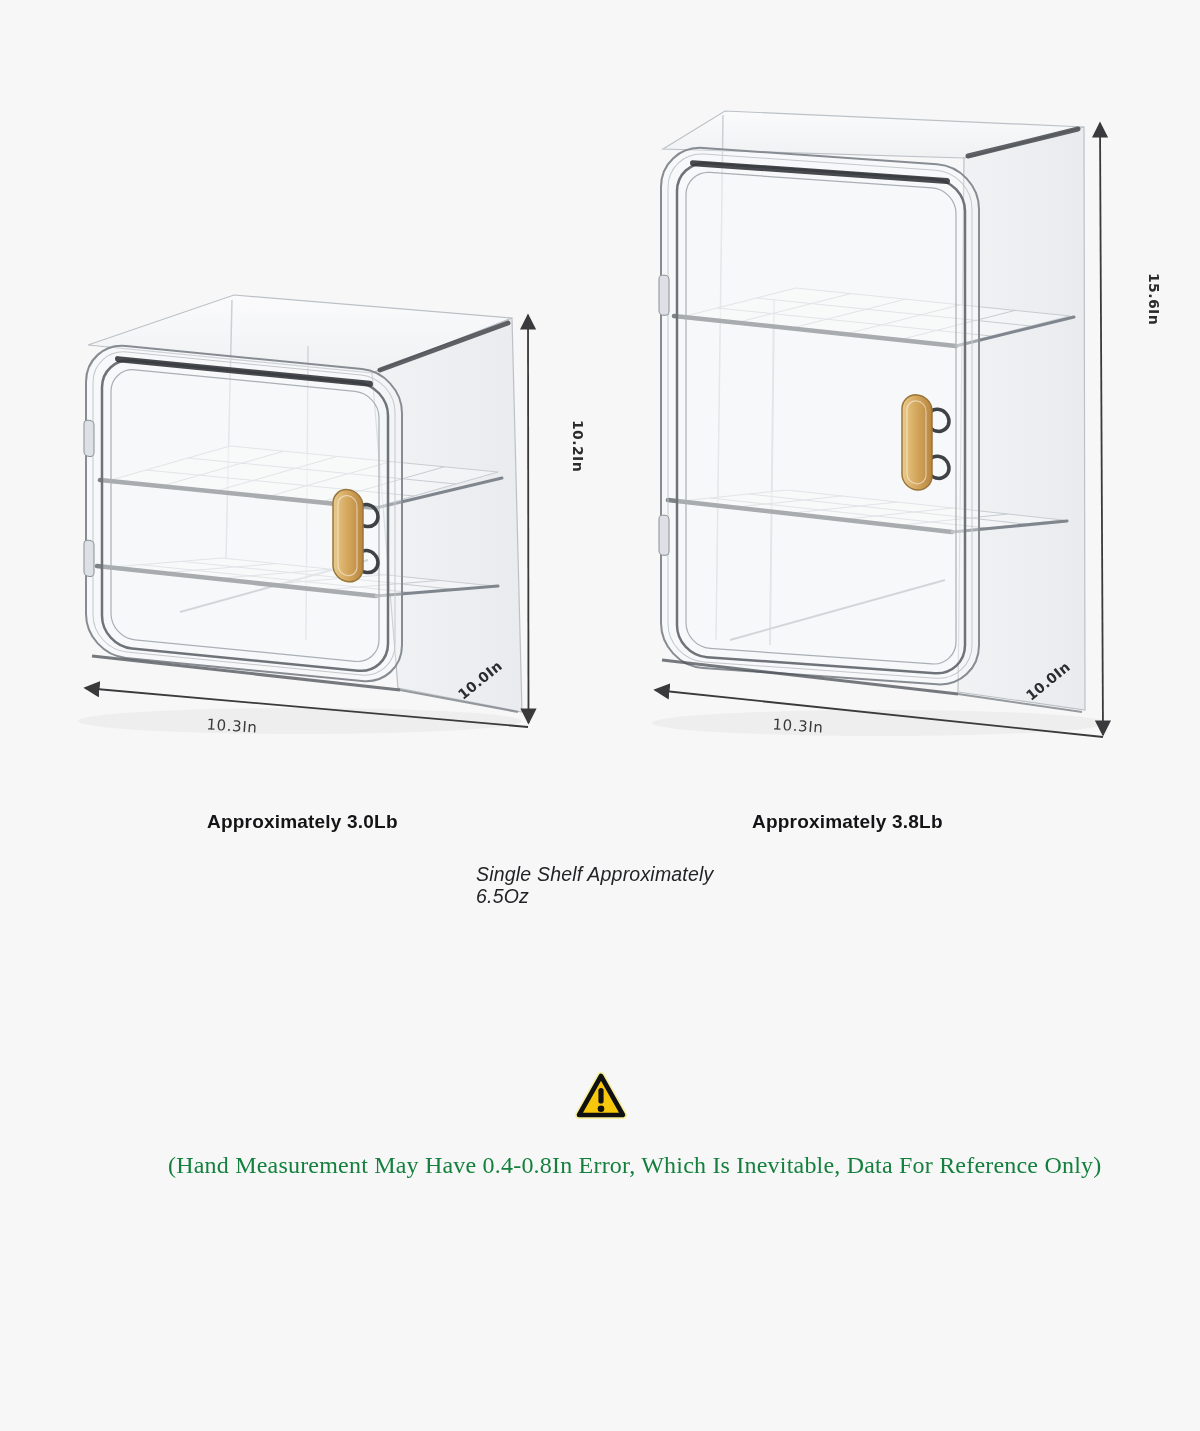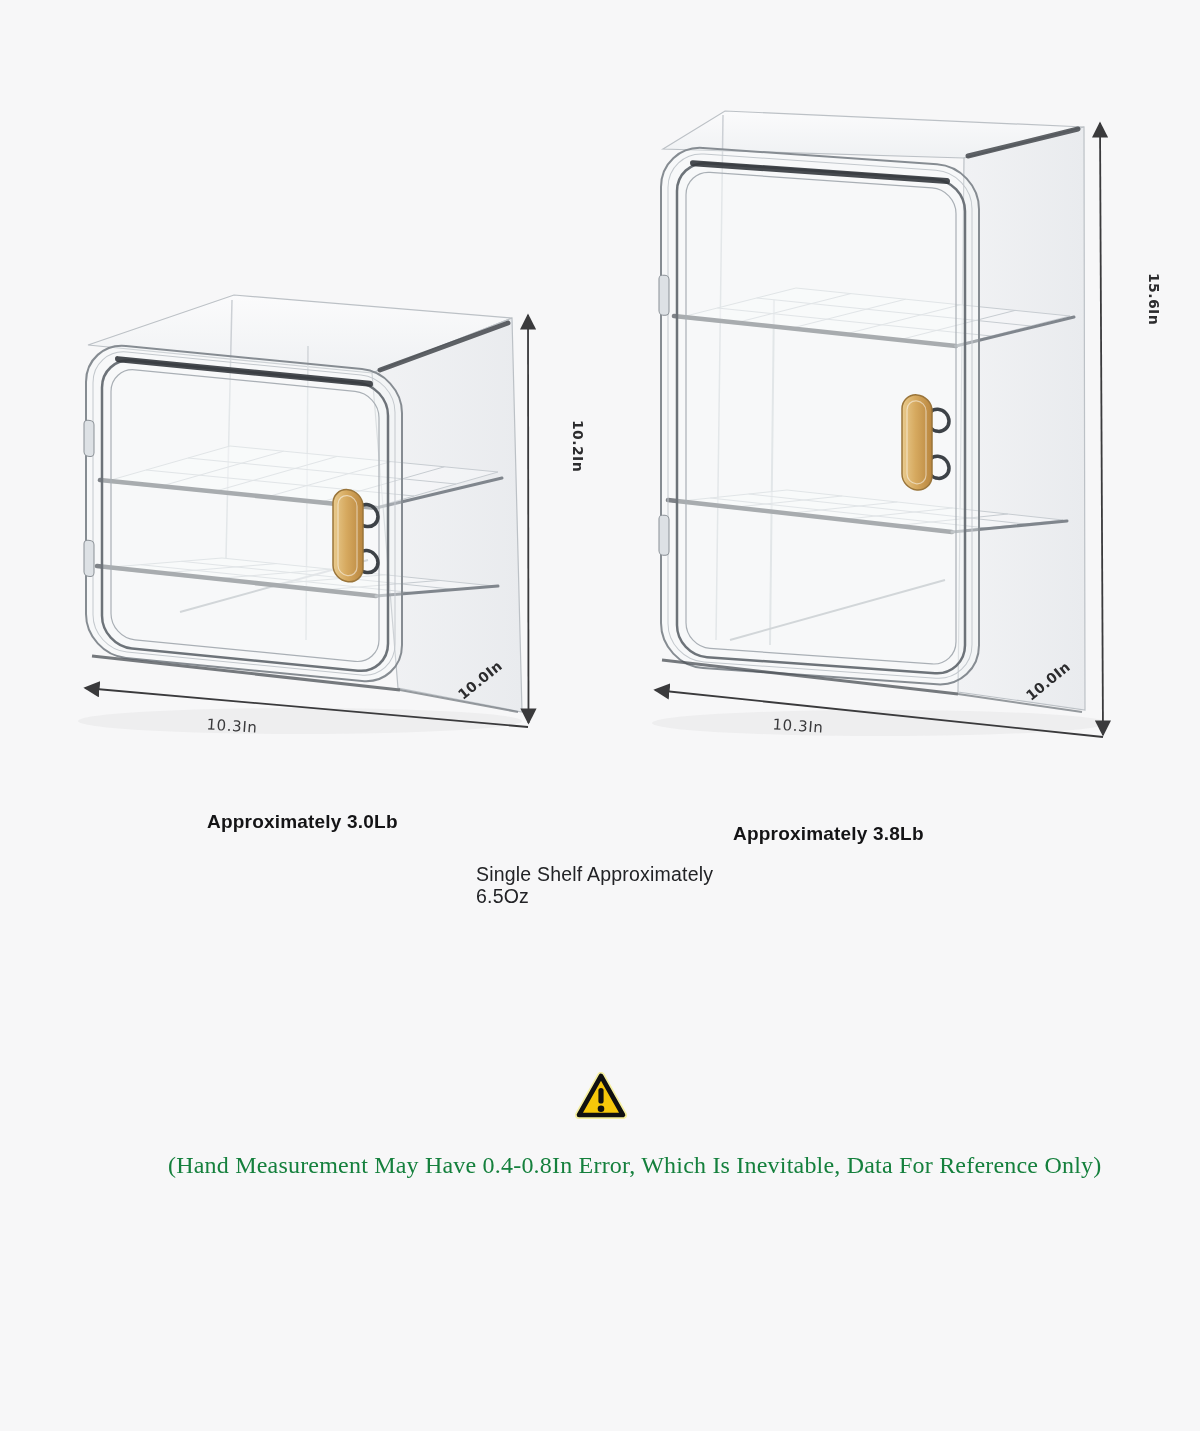--- a/index.html
+++ b/index.html
@@ -183,23 +183,23 @@
   <span class="lbl dim c-center" style="left:480px;top:680px;transform:translate(-50%,-50%) rotate(-39deg);">10.0In</span>
 
   <span class="lbl dim c-center" style="left:1154px;top:299px;transform:translate(-50%,-50%) rotate(90deg);">15.6In</span>
 
   <span class="lbl dim-width c-center" style="left:798px;top:726px;transform:translate(-50%,-50%) rotate(4deg);">10.3In</span>
 
   <span class="lbl dim c-center" style="left:1048px;top:681px;transform:translate(-50%,-50%) rotate(-39deg);">10.0In</span>
 
   <span class="lbl weight" style="left:207px;top:811px;">Approximately 3.0Lb</span>
 
-  <span class="lbl weight" style="left:733px;top:811px;margin-top:12px;">Approximately 3.8Lb</span>
-
-  <div class="lbl shelf-note" style="left:476px;top:864px;">
+  <span class="lbl weight" style="left:752px;top:811px;">Approximately 3.8Lb</span>
+
+  <div class="lbl shelf-note" style="left:476px;top:864px;font-style:italic;">
     <div>Single Shelf Approximately</div>
     <div>6.5Oz</div>
   </div>
 
   <svg width="52" height="48" viewBox="0 0 52 48" style="position:absolute;left:575px;top:1072px;">
     <path d="M26 4 L48 43 L4 43 Z" fill="none" stroke="#f5efa0" stroke-width="8" stroke-linejoin="round"></path>
     <path d="M26 4 L48 43 L4 43 Z" fill="#f6c70a" stroke="#101010" stroke-width="4.6" stroke-linejoin="round"></path>
     <rect x="23.4" y="16" width="5.2" height="15.5" rx="2.6" fill="#101010"></rect>
     <circle cx="26" cy="36.8" r="3.3" fill="#101010"></circle>
   </svg>

